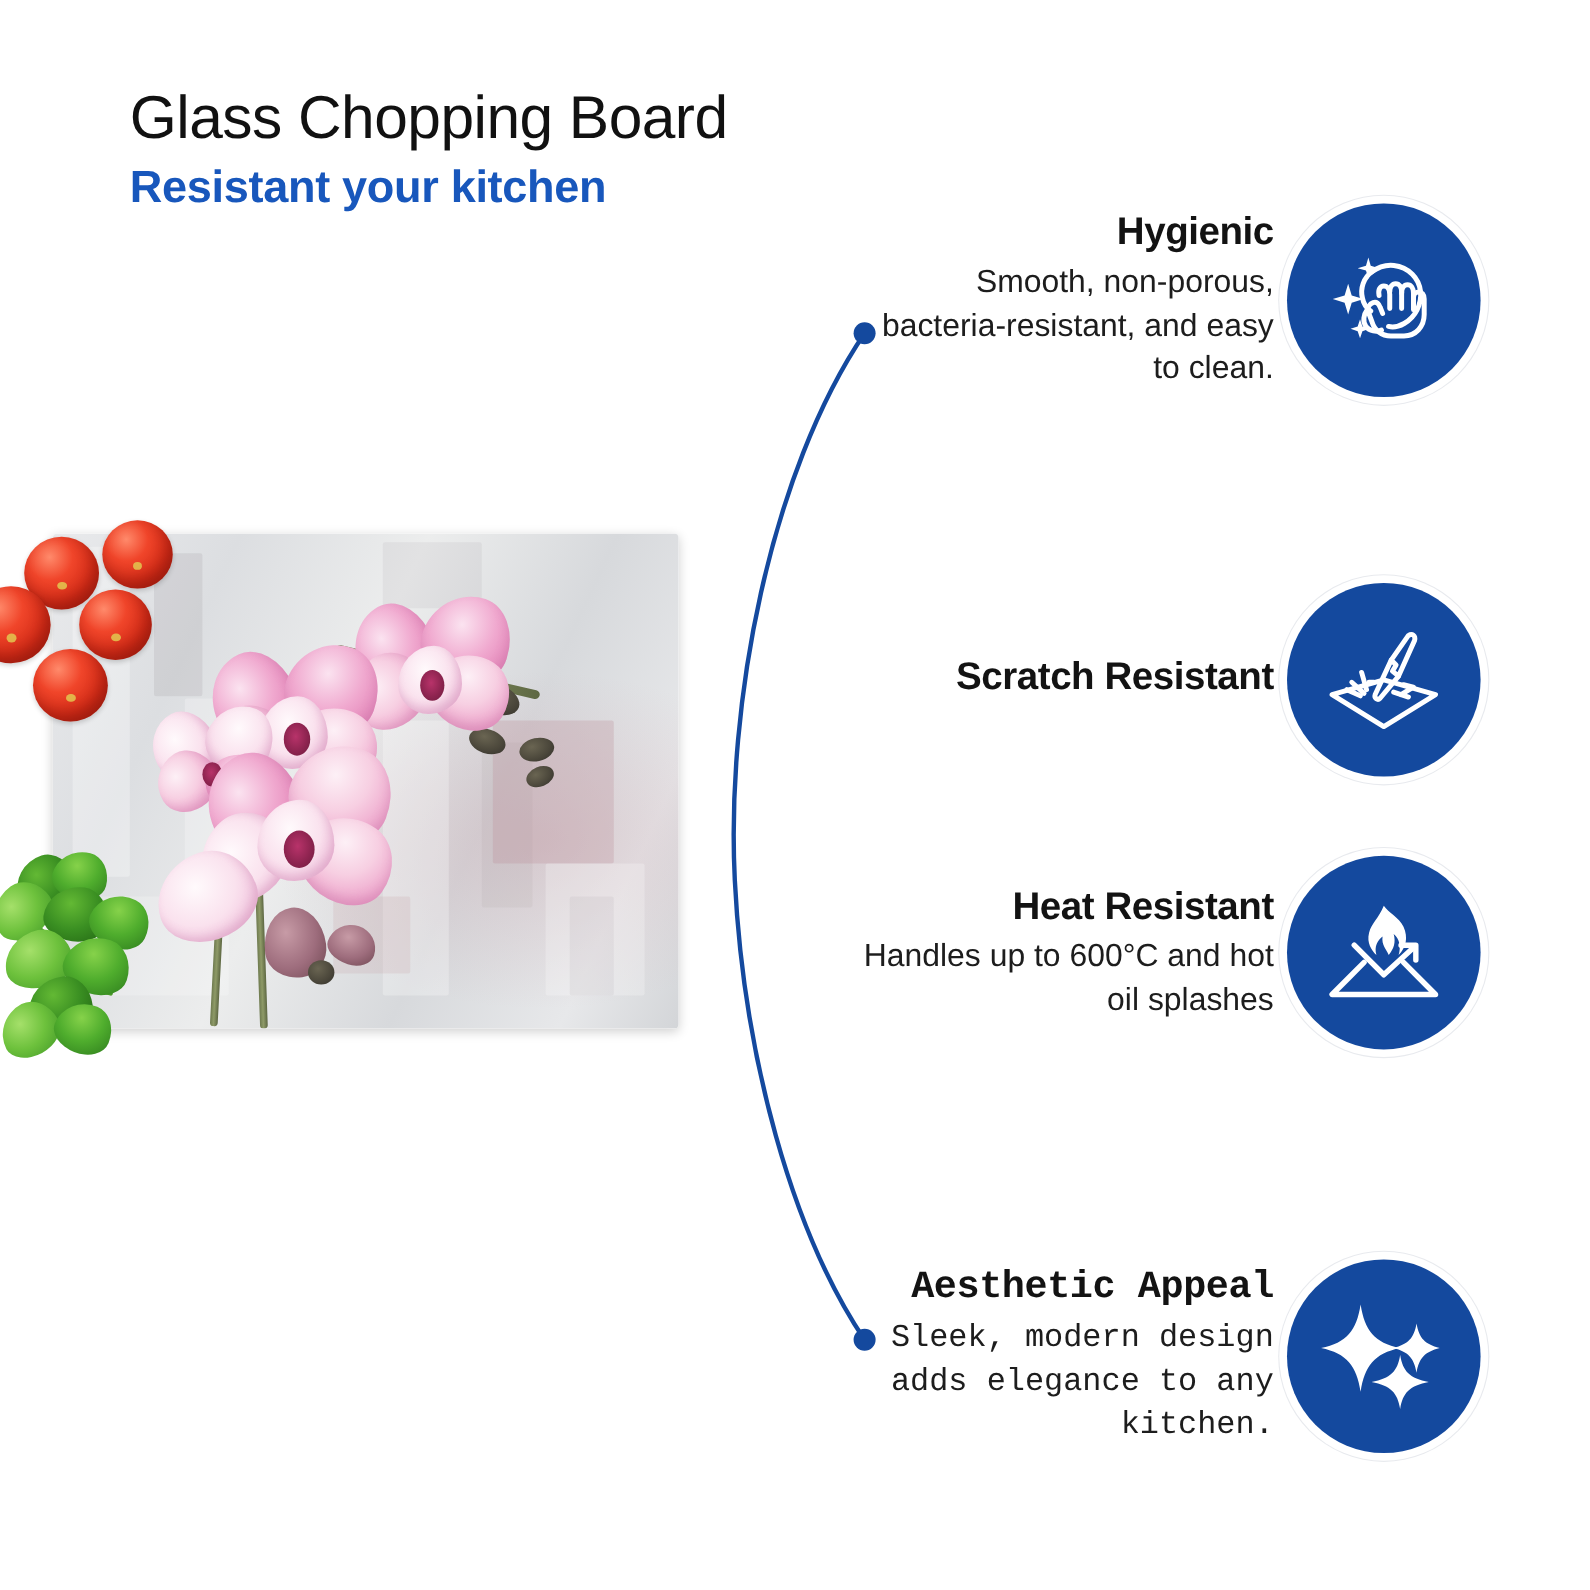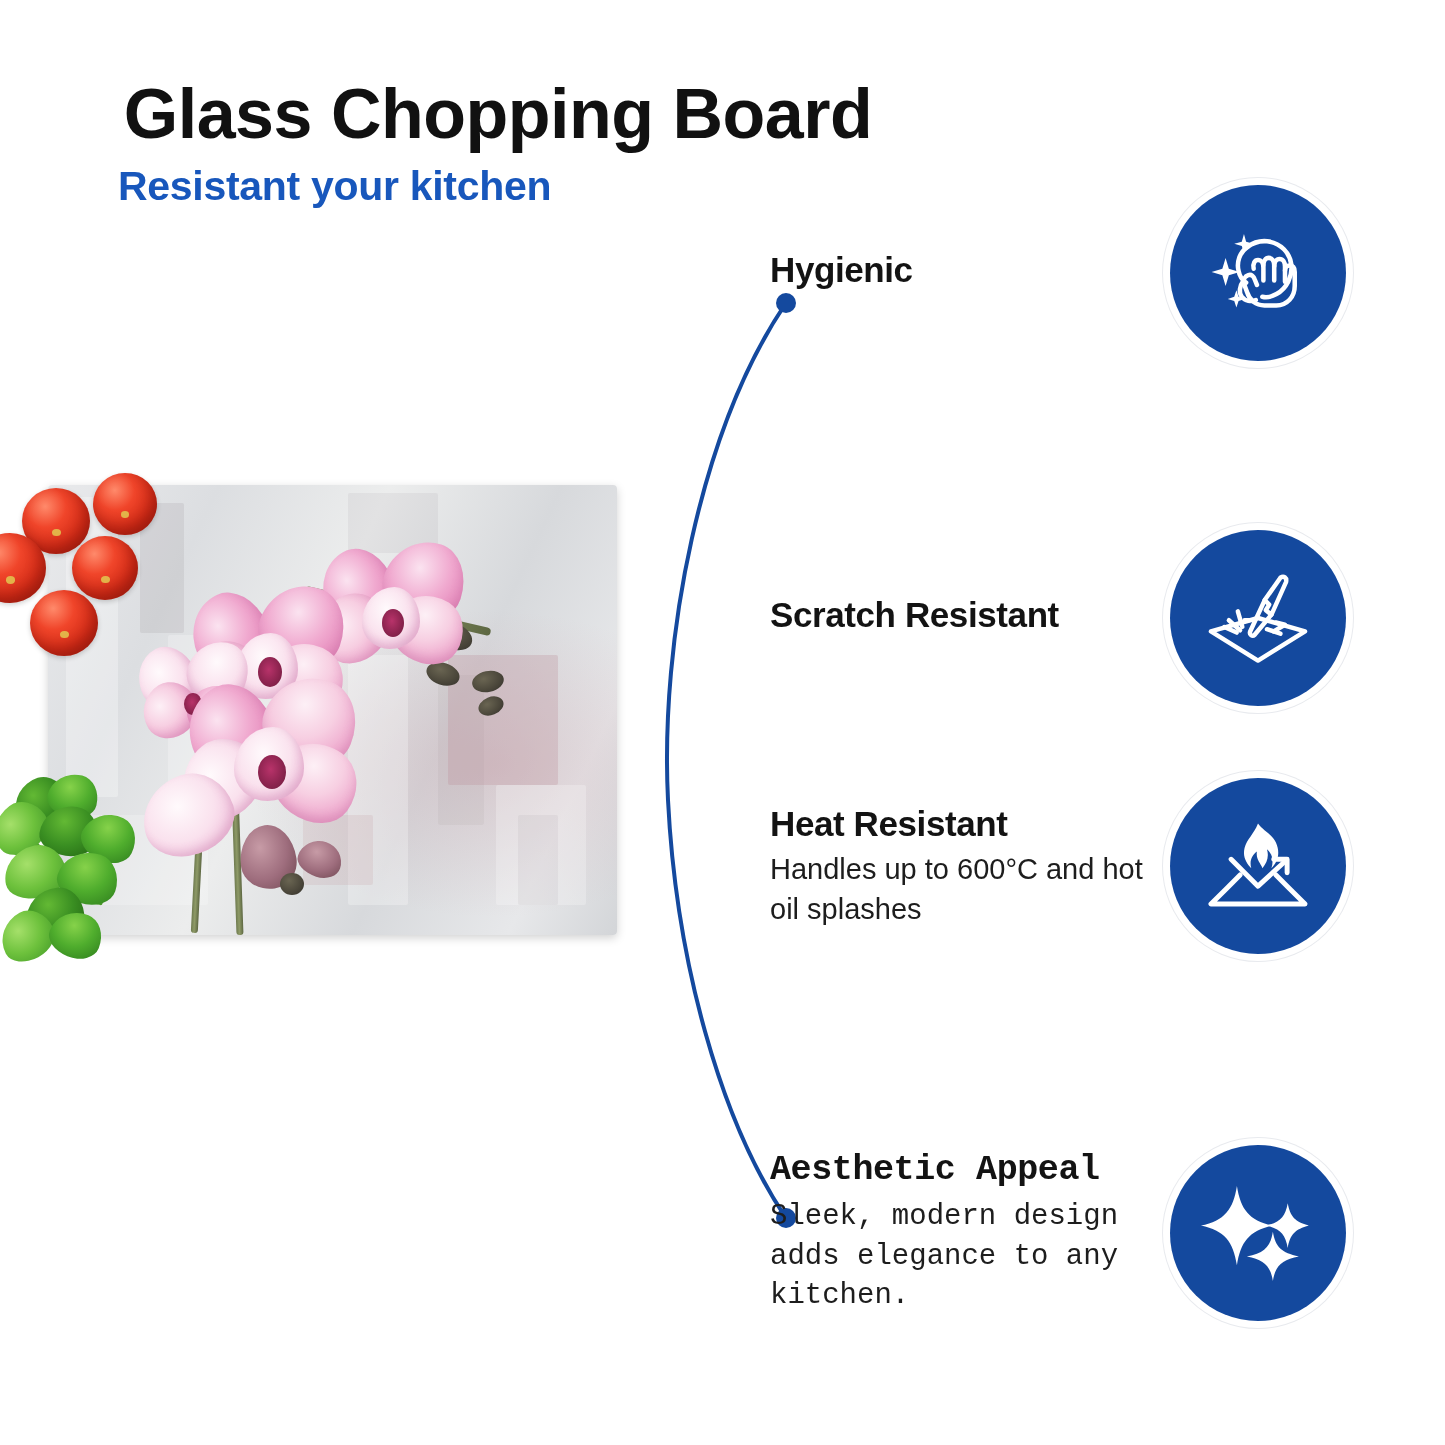--- a/index.html
+++ b/index.html
@@ -19,28 +19,27 @@
   }
 
   
   #header {
     position: absolute;
     left: 118px;
     top: 78px;
     width: 760px;
   }
   #product-title {
-    font-size: 70px;
-    font-weight: 700;
+    font-size: 55px;
+    font-weight: 400;
     color: #111111;
     letter-spacing: -0.5px;
     line-height: 1.05;
     margin: 0;
     white-space: nowrap;
-    text-align: center;
   }
   #product-subtitle {
     font-size: 41px;
     font-weight: 700;
     color: #1857bc;
     letter-spacing: -0.3px;
     line-height: 1.1;
     margin: 12px 0 0 0;
     white-space: nowrap;
   }
@@ -156,21 +155,21 @@
   .feature-row {
     position: absolute;
     left: 770px;
     width: 610px;
     display: flex;
     align-items: center;
     justify-content: flex-start;
   }
   .feature-text {
     width: 400px;
-    text-align: left;
+    text-align: right;
     padding-right: 12px;
     box-sizing: border-box;
   }
   .feature-title {
     font-size: 35px;
     font-weight: 700;
     color: #131313;
     line-height: 1.18;
     letter-spacing: -0.4px;
     margin: 0 0 6px 0;
@@ -301,20 +300,21 @@
 
   <svg id="connector" viewBox="0 0 1445 1445">
     <path d="M 786 303 C 700 430 660 640 668 800 C 676 960 720 1120 786 1218" fill="none" stroke="#14499e" stroke-width="4" stroke-linecap="round"></path>
     <circle cx="786" cy="303" r="10" fill="#14499e"></circle>
     <circle cx="786" cy="1218" r="10" fill="#14499e"></circle>
   </svg>
 
   <div class="feature-row" style="top:185px;">
     <div class="feature-text">
       <p class="feature-title">Hygienic</p>
+      <p class="feature-desc">Smooth, non-porous, bacteria-resistant, and easy to clean.</p>
     </div>
     <div class="icon-badge">
       <svg width="108" height="108" viewBox="0 0 100 100" aria-hidden="true">
         <g fill="none" stroke="#ffffff" stroke-width="4.2" stroke-linejoin="round" stroke-linecap="round">
           <path d="M40 26 C52 17 66 20 74 28 C82 36 83 48 78 58 C73 68 62 74 54 72"></path>
           <path d="M40 26 C33 31 30 40 32 48 C33 53 36 57 39 59"></path>
           <path d="M36 58 C33 62 32 68 35 72 C38 76 44 77 48 75"></path>
         </g>
         <g fill="none" stroke="#ffffff" stroke-width="4.2" stroke-linejoin="round" stroke-linecap="round">
           <path d="M46 46 C45 41 47 38 50 38 C53 38 55 41 55 45 L55 57"></path>

